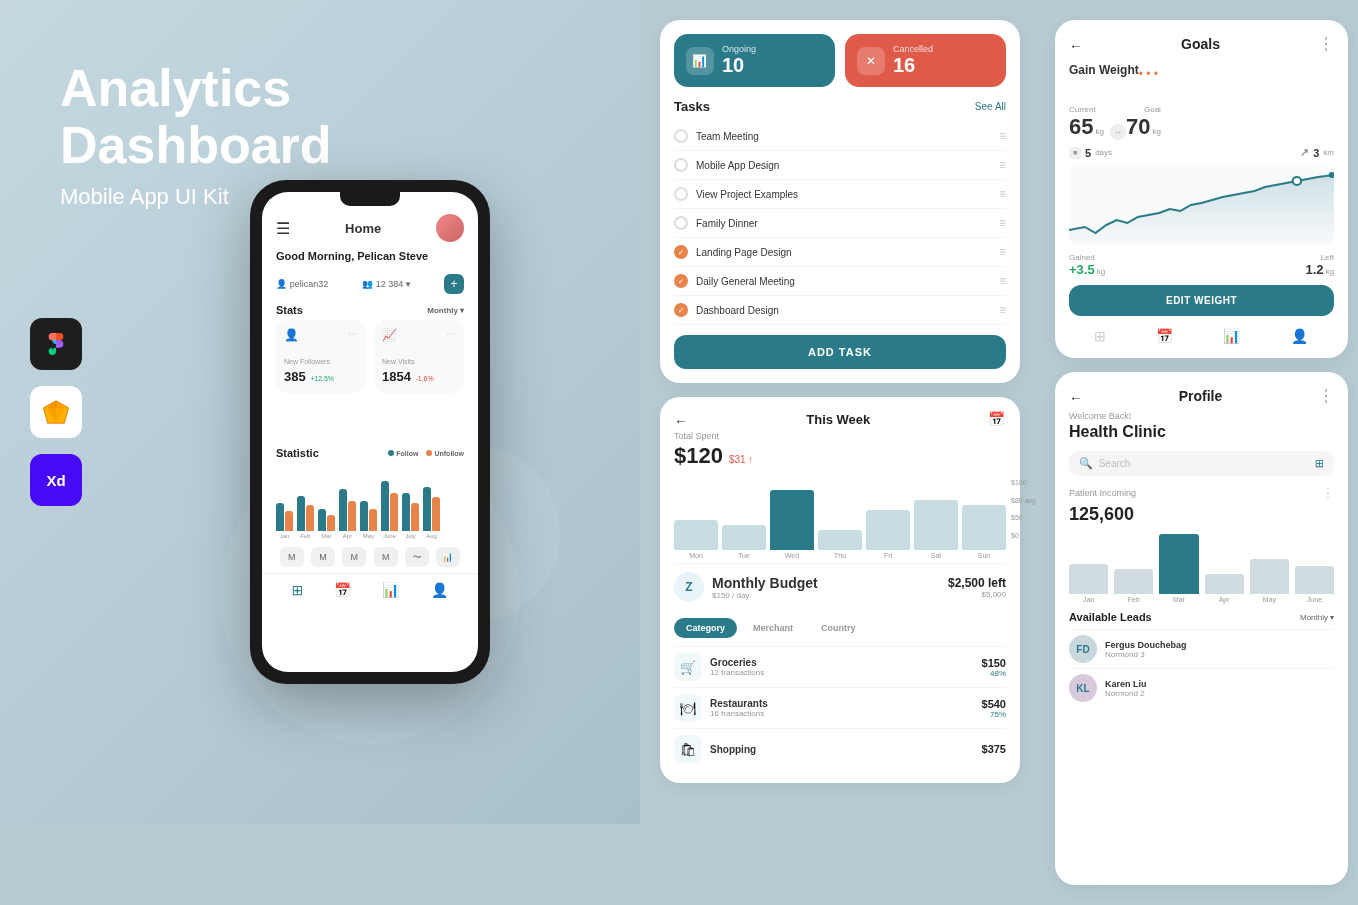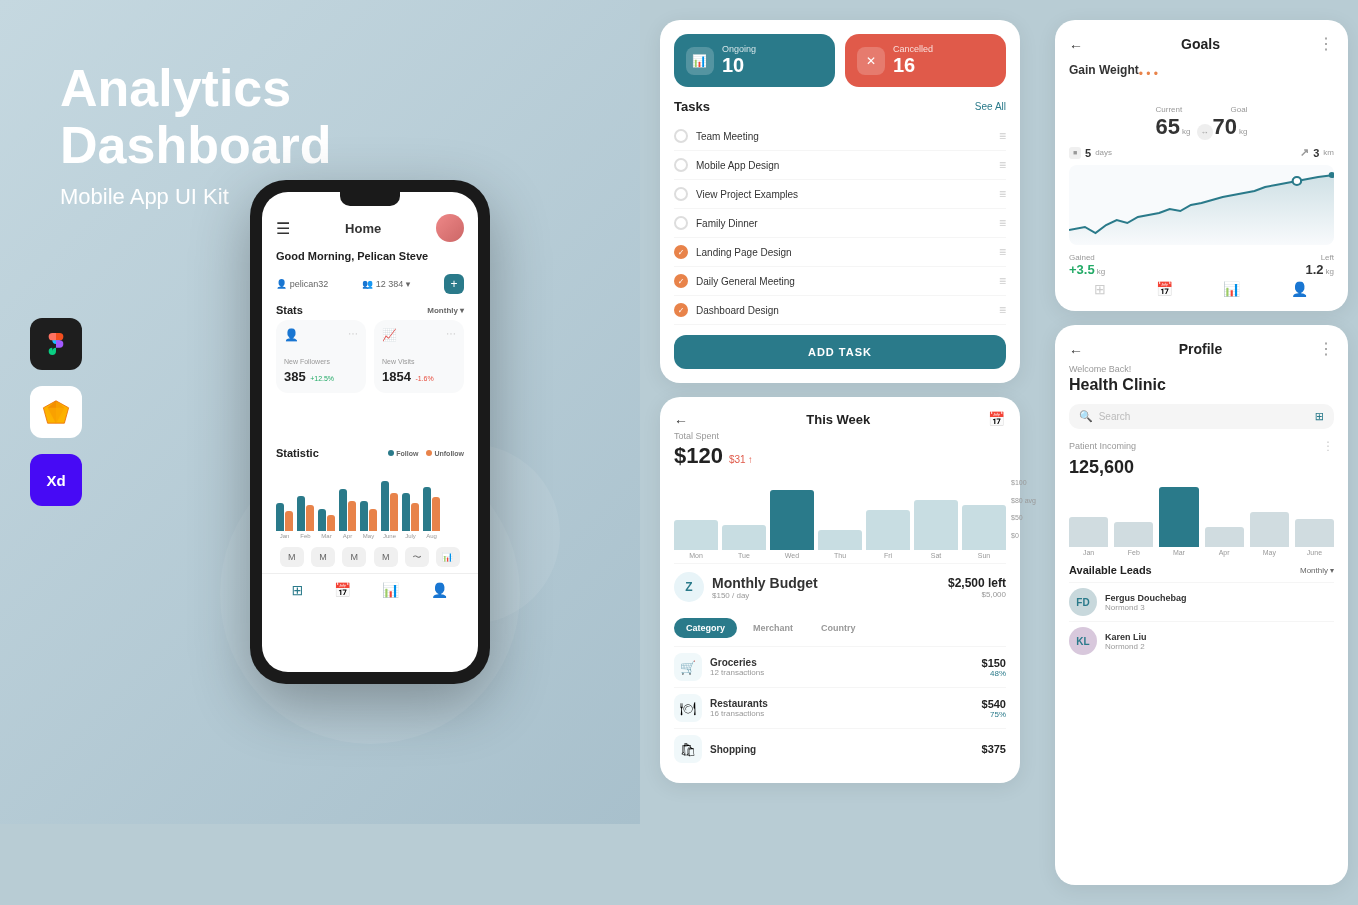--- a/index.html
+++ b/index.html
@@ -341,21 +341,21 @@
     .goals-header {
       display: flex; justify-content: space-between; align-items: center;
       margin-bottom: 10px;
     }
     .goals-title { font-size: 14px; font-weight: 700; color: #222; }
     .goals-menu { font-size: 16px; color: #999; }
 
     .gain-weight-label { font-size: 12px; font-weight: 600; color: #333; margin-bottom: 8px; }
 
     .weight-stats {
-      display: flex; justify-content: center; margin-bottom: 6px; margin-top: 20px;
+      display: flex; justify-content: flex-start; margin-bottom: 6px; margin-top: 20px;
     }
     .weight-stat-label { font-size: 8px; color: #999; }
     .weight-stat-value { font-size: 22px; font-weight: 700; color: #333; }
     .weight-stat-unit { font-size: 8px; color: #999; }
 
     .weight-rate {
       display: flex; justify-content: space-between; margin-bottom: 6px;
     }
 
     .weight-chart {
@@ -853,20 +853,21 @@
       </div>
       <div style="text-align:right;">
         <div class="weight-bottom-label">Left</div>
         <div style="display:flex;align-items:baseline;gap:2px;justify-content:flex-end;">
           <span class="weight-bottom-value">1.2</span>
           <span class="weight-bottom-unit">kg</span>
         </div>
       </div>
     </div>
 
+    <button class="edit-weight-btn">EDIT WEIGHT</button>
 
     <div class="goals-nav">
       <span class="goals-nav-icon">⊞</span>
       <span class="goals-nav-icon">📅</span>
       <span class="goals-nav-icon">📊</span>
       <span class="goals-nav-icon">👤</span>
     </div>
   </div>
 
   <div class="profile-card">

